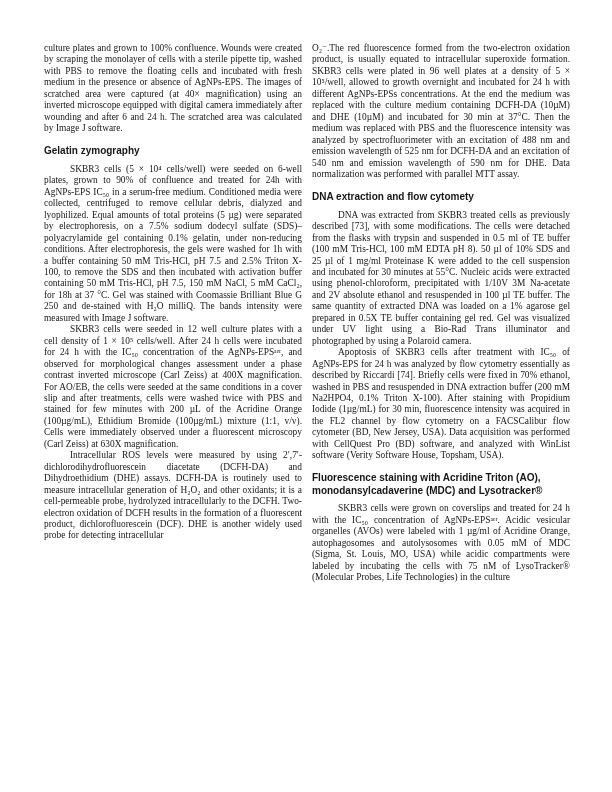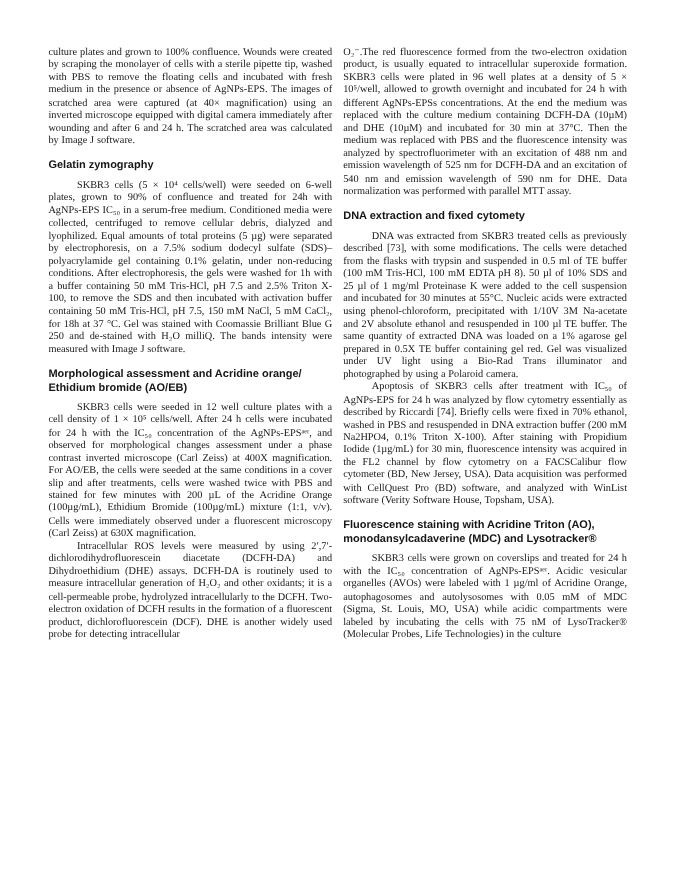--- a/index.html
+++ b/index.html
@@ -38,28 +38,27 @@
 <body>
 
 <div class="sheet">
 
   <div class="cols">
 
     <div class="col">
       <p class="cont">culture plates and grown to 100% confluence. Wounds were created by scraping the monolayer of cells with a sterile pipette tip, washed with PBS to remove the floating cells and incubated with fresh medium in the presence or absence of AgNPs-EPS. The images of scratched area were captured (at 40× magnification) using an inverted microscope equipped with digital camera immediately after wounding and after 6 and 24 h. The scratched area was calculated by Image J software.</p>
       <h2>Gelatin zymography</h2>
       <p>SKBR3 cells (5 × 10⁴ cells/well) were seeded on 6-well plates, grown to 90% of confluence and treated for 24h with AgNPs-EPS IC₅₀ in a serum-free medium. Conditioned media were collected, centrifuged to remove cellular debris, dialyzed and lyophilized. Equal amounts of total proteins (5 µg) were separated by electrophoresis, on a 7.5% sodium dodecyl sulfate (SDS)–polyacrylamide gel containing 0.1% gelatin, under non-reducing conditions. After electrophoresis, the gels were washed for 1h with a buffer containing 50 mM Tris-HCl, pH 7.5 and 2.5% Triton X-100, to remove the SDS and then incubated with activation buffer containing 50 mM Tris-HCl, pH 7.5, 150 mM NaCl, 5 mM CaCl₂, for 18h at 37 °C. Gel was stained with Coomassie Brilliant Blue G 250 and de-stained with H₂O milliQ. The bands intensity were measured with Image J software.</p>
-      <h2>Morphological assessment and Acridine orange/ Ethidium bromide (AO/EB)</h2>
       <p>SKBR3 cells were seeded in 12 well culture plates with a cell density of 1 × 10⁵ cells/well. After 24 h cells were incubated for 24 h with the IC₅₀ concentration of the AgNPs-EPSᵃᵉʳ, and observed for morphological changes assessment under a phase contrast inverted microscope (Carl Zeiss) at 400X magnification. For AO/EB, the cells were seeded at the same conditions in a cover slip and after treatments, cells were washed twice with PBS and stained for few minutes with 200 µL of the Acridine Orange (100µg/mL), Ethidium Bromide (100µg/mL) mixture (1:1, v/v). Cells were immediately observed under a fluorescent microscopy (Carl Zeiss) at 630X magnification.</p>
       <p>Intracellular ROS levels were measured by using 2′,7′-dichlorodihydrofluorescein diacetate (DCFH-DA) and Dihydroethidium (DHE) assays. DCFH-DA is routinely used to measure intracellular generation of H₂O₂ and other oxidants; it is a cell-permeable probe, hydrolyzed intracellularly to the DCFH. Two-electron oxidation of DCFH results in the formation of a fluorescent product, dichlorofluorescein (DCF). DHE is another widely used probe for detecting intracellular</p>
     </div>
 
     <div class="col">
       <p class="cont">O₂⁻.The red fluorescence formed from the two-electron oxidation product, is usually equated to intracellular superoxide formation. SKBR3 cells were plated in 96 well plates at a density of 5 × 10⁵/well, allowed to growth overnight and incubated for 24 h with different AgNPs-EPSs concentrations. At the end the medium was replaced with the culture medium containing DCFH-DA (10µM) and DHE (10µM) and incubated for 30 min at 37°C. Then the medium was replaced with PBS and the fluorescence intensity was analyzed by spectrofluorimeter with an excitation of 488 nm and emission wavelength of 525 nm for DCFH-DA and an excitation of 540 nm and emission wavelength of 590 nm for DHE. Data normalization was performed with parallel MTT assay.</p>
-      <h2>DNA extraction and fixed cytomety</h2>
+      <h2>DNA extraction and flow cytomety</h2>
       <p>DNA was extracted from SKBR3 treated cells as previously described [73], with some modifications. The cells were detached from the flasks with trypsin and suspended in 0.5 ml of TE buffer (100 mM Tris-HCl, 100 mM EDTA pH 8). 50 µl of 10% SDS and 25 µl of 1 mg/ml Proteinase K were added to the cell suspension and incubated for 30 minutes at 55°C. Nucleic acids were extracted using phenol-chloroform, precipitated with 1/10V 3M Na-acetate and 2V absolute ethanol and resuspended in 100 µl TE buffer. The same quantity of extracted DNA was loaded on a 1% agarose gel prepared in 0.5X TE buffer containing gel red. Gel was visualized under UV light using a Bio-Rad Trans illuminator and photographed by using a Polaroid camera.</p>
       <p>Apoptosis of SKBR3 cells after treatment with IC₅₀ of AgNPs-EPS for 24 h was analyzed by flow cytometry essentially as described by Riccardi [74]. Briefly cells were fixed in 70% ethanol, washed in PBS and resuspended in DNA extraction buffer (200 mM Na2HPO4, 0.1% Triton X-100). After staining with Propidium Iodide (1µg/mL) for 30 min, fluorescence intensity was acquired in the FL2 channel by flow cytometry on a FACSCalibur flow cytometer (BD, New Jersey, USA). Data acquisition was performed with CellQuest Pro (BD) software, and analyzed with WinList software (Verity Software House, Topsham, USA).</p>
       <h2>Fluorescence staining with Acridine Triton (AO), monodansylcadaverine (MDC) and Lysotracker®</h2>
       <p>SKBR3 cells were grown on coverslips and treated for 24 h with the IC₅₀ concentration of AgNPs-EPSᵃᵉʳ. Acidic vesicular organelles (AVOs) were labeled with 1 µg/ml of Acridine Orange, autophagosomes and autolysosomes with 0.05 mM of MDC (Sigma, St. Louis, MO, USA) while acidic compartments were labeled by incubating the cells with 75 nM of LysoTracker® (Molecular Probes, Life Technologies) in the culture</p>
     </div>
 
   </div>
 
   <div class="rule"></div>
 

